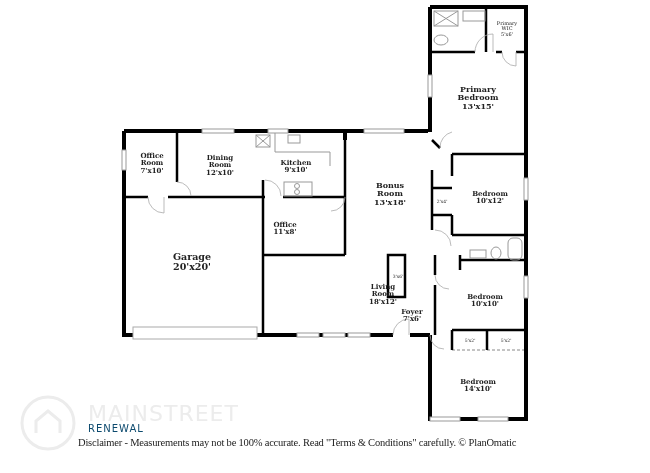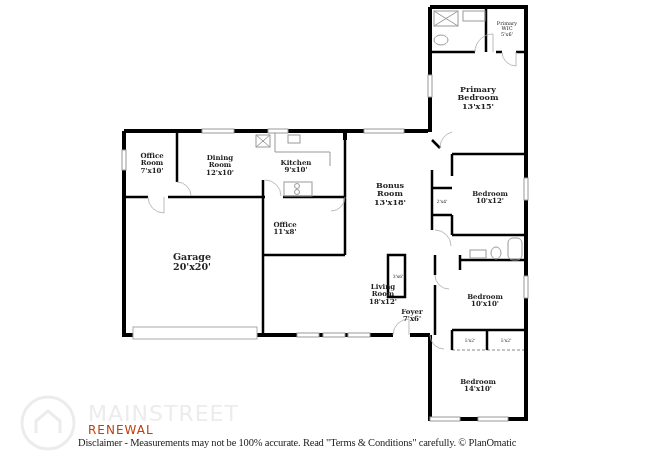--- a/index.html
+++ b/index.html
@@ -9,21 +9,21 @@
     .lbl .n { display: block; }
     .lbl .d { display: block; }
     .f8 { font-size: 8px; }
     .f7 { font-size: 7px; }
     .f5 { font-size: 5px; font-weight: normal; }
     .f4 { font-size: 4.5px; font-weight: normal; }
     .f10 { font-size: 9.5px; }
     #disclaimer { position: absolute; left: 78px; top: 437px; font-family: Liberation Serif, serif; font-size: 10.5px; color: #222; white-space: nowrap; letter-spacing: -0.2px; }
     #watermark { position: absolute; left: 20px; top: 393px; width: 230px; height: 60px; }
     #wm-text1 { position: absolute; left: 88px; top: 401px; font-family: "DejaVu Sans", sans-serif; font-size: 22px; color: #ececec; letter-spacing: 1px; }
-    #wm-text2 { position: absolute; left: 88px; top: 423px; font-family: "DejaVu Sans", sans-serif; font-size: 12px; color: #c2410c; letter-spacing: 1px; }
+    #wm-text2 { position: absolute; left: 88px; top: 423px; font-family: "DejaVu Sans", sans-serif; font-size: 10px; color: #0c4a6e; letter-spacing: 1px; }
   </style>
 </head>
 <body>
 
 <svg id="plan" viewBox="0 0 650 473" xmlns="http://www.w3.org/2000/svg">
   <g fill="none" stroke="#000" stroke-width="4">
 
     <path d="M430,7 L526,7 L526,419 L430,419 L430,335"></path>
     <path d="M430,7 L430,132"></path>
 

